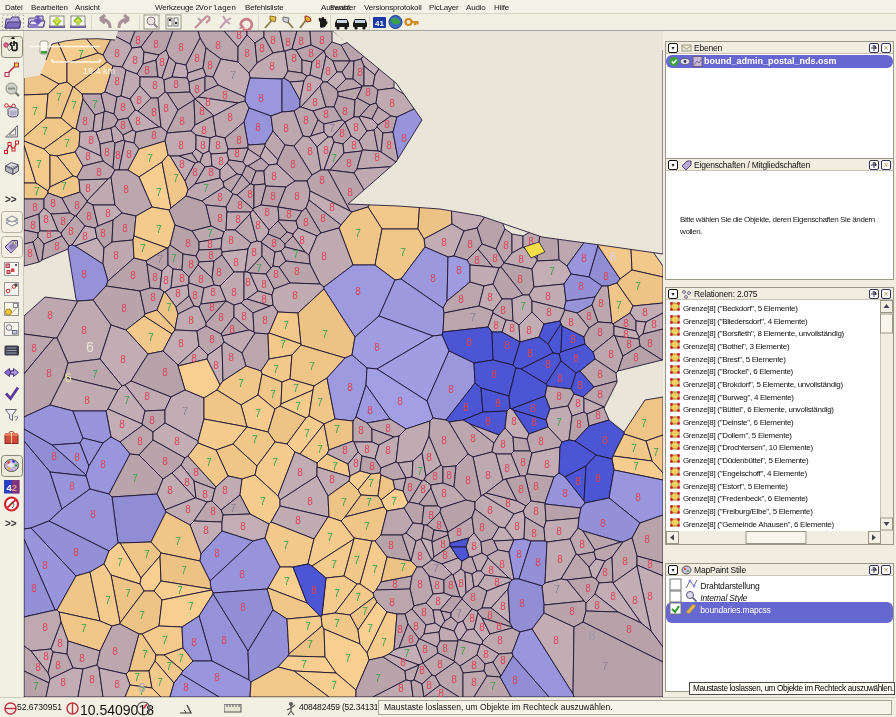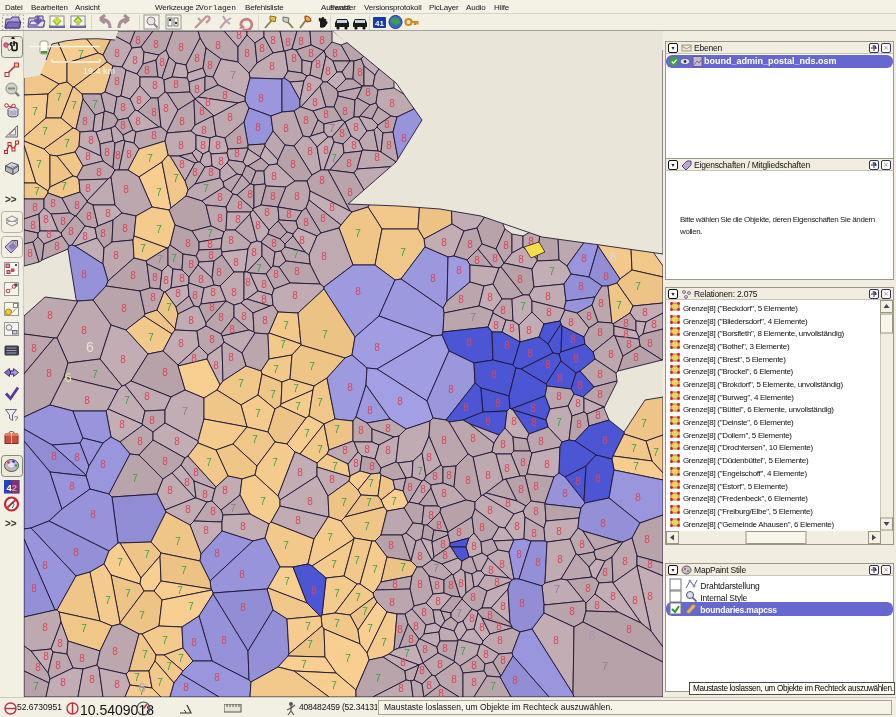--- a/index.html
+++ b/index.html
@@ -1604,27 +1604,27 @@
           <div class="pbtn x" style="color:#b8a878;font-weight:bold;">✕</div>
         </div>
     <div style="position:relative;height:115px;background:#fff;font-size:8.5px;letter-spacing:-0.2px;color:#111;">
           <div style="position:absolute;left:3px;top:2px;white-space:nowrap;"><svg width="13" height="13" style="vertical-align:-2px">
               <rect x="1" y="1" width="11" height="11" fill="#fff" stroke="#777"></rect>
             </svg> <svg width="14" height="12" style="vertical-align:-1px">
               <path d="M2 10 L6 3 L10 8 L13 2" stroke="#667" fill="none"></path>
               <circle cx="6" cy="3" r="1.5" fill="#88f"></circle>
               <circle cx="10" cy="8" r="1.5" fill="#88f"></circle>
             </svg> Drahtdarstellung</div>
-          <div style="position:absolute;left:3px;top:14px;white-space:nowrap;"><svg width="13" height="13" style="vertical-align:-2px">
+          <div style="position:absolute;left:3px;top:14px;white-space:nowrap;font-style:italic;"><svg width="13" height="13" style="vertical-align:-2px">
               <rect x="1" y="1" width="11" height="11" fill="#fff" stroke="#777"></rect>
             </svg> <svg width="14" height="12" style="vertical-align:-1px">
               <circle cx="6" cy="5" r="3.5" fill="#dde" stroke="#557"></circle>
               <path d="M8.5 7.5 l4 4" stroke="#557" stroke-width="1.6"></path>
             </svg> Internal Style</div>
-          <div class="sel" style="position:absolute;left:0;top:26px;width:227px;height:14px;font-weight:bold;"><span style="margin-left:3px;"><svg width="13" height="13" style="vertical-align:-2px">
+          <div class="sel" style="position:absolute;left:0;top:26px;width:227px;height:21px;font-weight:normal;"><span style="margin-left:3px;"><svg width="13" height="13" style="vertical-align:-2px">
                 <rect x="1" y="1" width="11" height="11" fill="#fff" stroke="#777"></rect>
                 <path d="M3 7 l3 3 l4-6" stroke="#2a9a2a" stroke-width="2" fill="none"></path>
               </svg> <svg width="14" height="12" style="vertical-align:-1px">
                 <path d="M2 10 L9 2 l3 2 -7 8 z" fill="#e8b84a" stroke="#886"></path>
               </svg> boundaries.mapcss</span></div>
         </div>
   </div>
 </div>
 <div id="tooltip">Maustaste loslassen, um Objekte im Rechteck auszuwählen.</div>
 <div id="statusbar">

